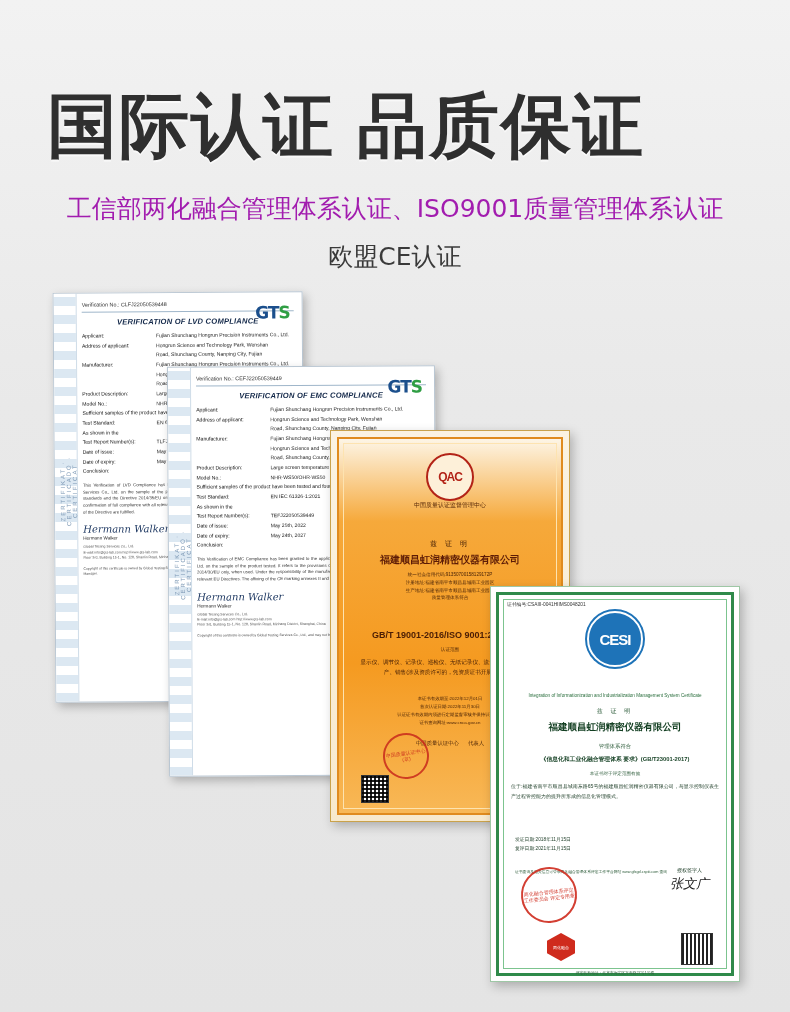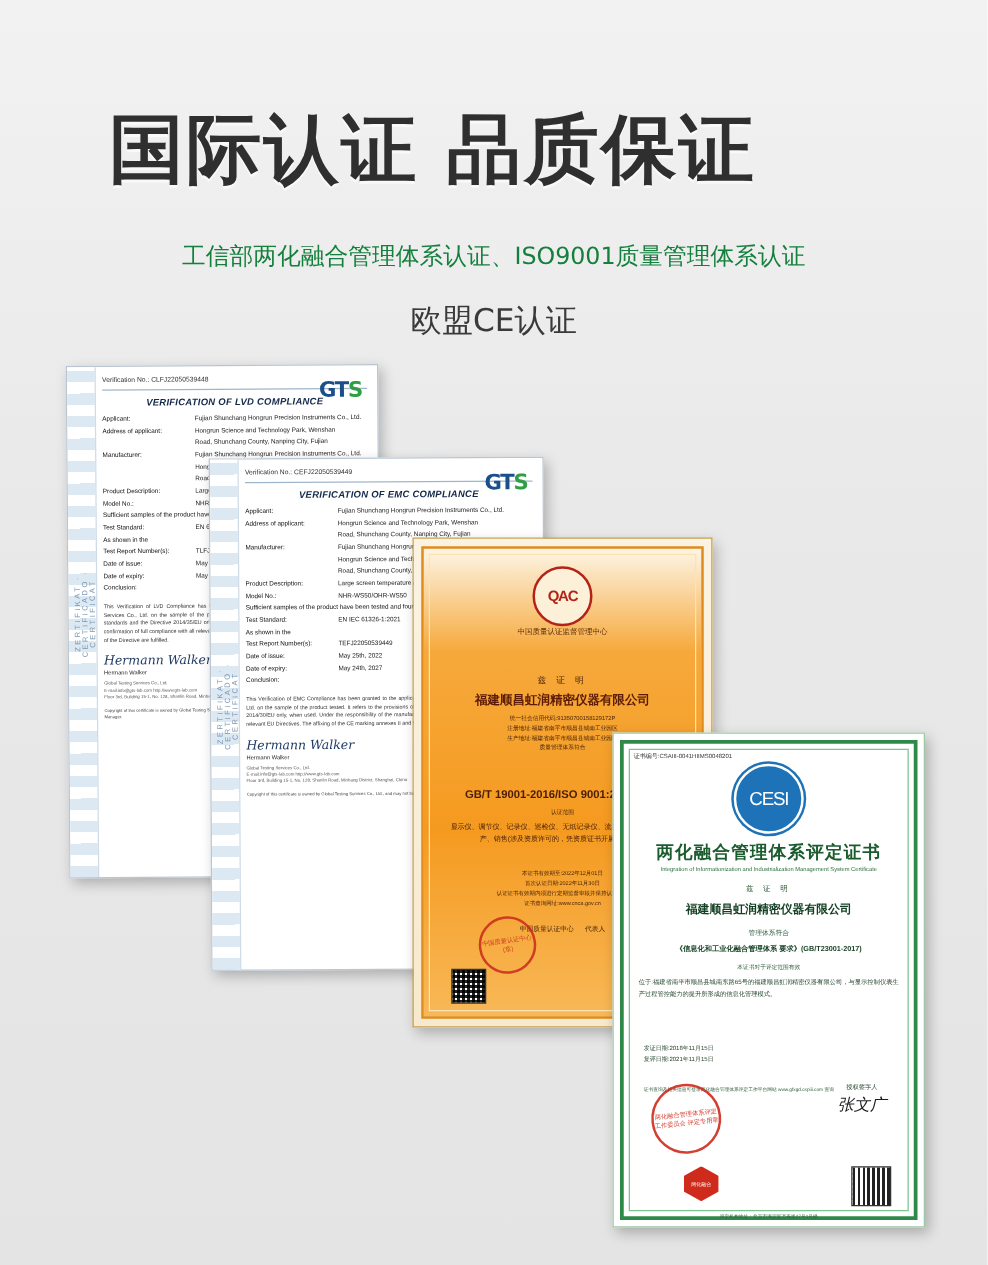--- a/index.html
+++ b/index.html
@@ -19,40 +19,40 @@
     width: 790px;
     height: 1012px;
   }
   
   .headline {
     position: absolute;
     top: 80px;
     left: 0;
     width: 692px;
     text-align: center;
-    font-size: 60px;
+    font-size: 70px;
     font-weight: bold;
     letter-spacing: 2px;
     color: #2f2f2f;
     font-family: "DejaVu Sans", "Liberation Sans", sans-serif;
     text-shadow: 0 2px 0 rgba(255,255,255,0.6);
     white-space: nowrap;
   }
   .headline .gap {
     display: inline-block;
     width: 22px;
   }
   .subline1 {
     position: absolute;
     top: 192px;
     left: 0;
     width: 790px;
     text-align: center;
-    font-size: 19px;
-    color: #15803d;
+    font-size: 25px;
+    color: #a21caf;
     font-family: "DejaVu Sans", "Liberation Sans", sans-serif;
     white-space: nowrap;
   }
   .subline2 {
     position: absolute;
     top: 240px;
     left: 0;
     width: 790px;
     text-align: center;
     font-size: 25px;
@@ -367,21 +367,21 @@
     top: 24px; left: 50%;
     transform: translateX(-50%);
     width: 52px; height: 52px;
     border-radius: 50%;
     background: #1e73b8;
     color: #fff;
     display: flex;
     align-items: center;
     justify-content: center;
     font-size: 15px;
-    font-weight: normal;
+    font-weight: bold;
     letter-spacing: -1px;
     border: 2px solid #fff;
     box-shadow: 0 0 0 2px #1e73b8;
   }
   .cesi .ctitle {
     position: absolute;
     top: 86px; left: 0; right: 0;
     text-align: center;
     font-size: 14px;
     font-weight: bold;
@@ -725,21 +725,20 @@
       <div class="iaf">IAF</div>
     </div>
   </div>
 
   <div class="cert cesi" style="left:490px; top:586px; width:250px; height:396px;">
     <div class="gframe">
       <div class="gframe2"></div>
     </div>
     <div class="vnum">证书编号:CSAIII-0041HIIMS0048201</div>
     <div class="badge">CESI</div>
-    <div class="ctitle">两化融合管理体系评定证书</div>
     <div class="entitle">Integration of Informationization and Industrialization Management System Certificate</div>
     <div class="zm">兹 证 明</div>
     <div class="company">福建顺昌虹润精密仪器有限公司</div>
     <div class="sysline">管理体系符合</div>
     <div class="stdline">《信息化和工业化融合管理体系 要求》(GB/T23001-2017)</div>
     <div class="descr-hdr">本证书对于评定范围有效</div>
     <div class="descr">位于:福建省南平市顺昌县城南东路65号的福建顺昌虹润精密仪器有限公司，与显示控制仪表生产过程管控能力的提升所形成的信息化管理模式。</div>
     <div class="dates">
       <div>发证日期:2018年11月15日</div>
       <div>复评日期:2021年11月15日</div>

